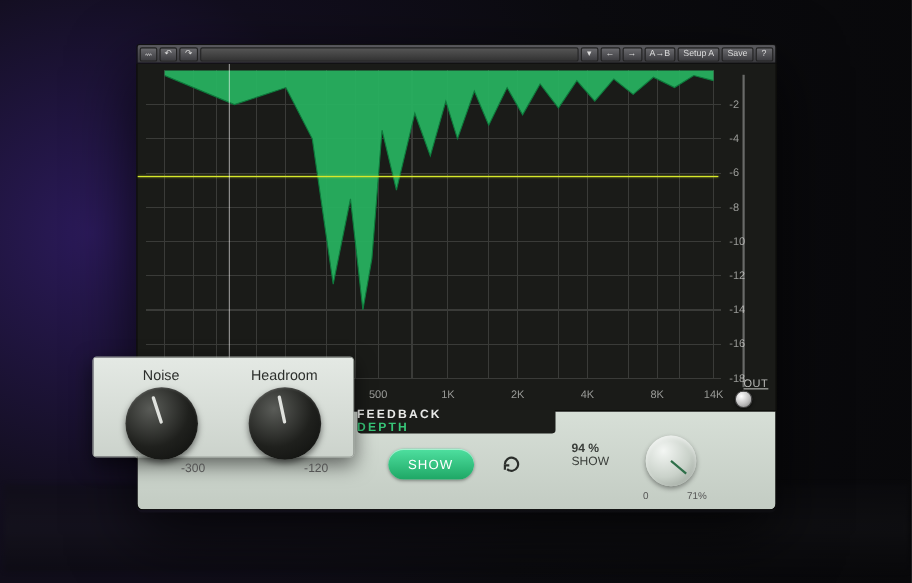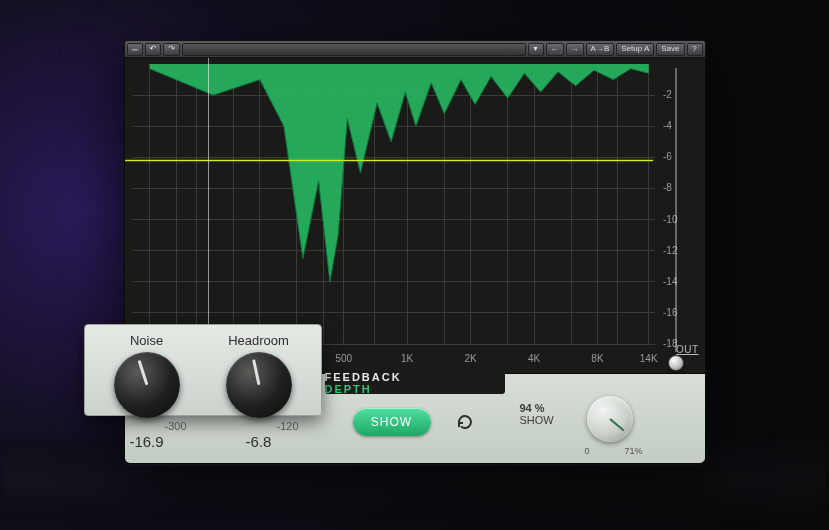--- a/index.html
+++ b/index.html
@@ -250,27 +250,25 @@
   <div class="card">
     <div class="kcol">
       <div class="lbl">Noise</div>
       <div class="big-knob">
           <div class="ptr" id="noiseptr" style="transform: translate(-50%, 0px) rotate(162deg);"></div>
         </div>
       <div class="scale">
         <span>-30</span>
         <span>0</span>
       </div>
-      <div class="val">-16.9</div>
     </div>
     <div class="kcol">
       <div class="lbl">Headroom</div>
       <div class="big-knob">
           <div class="ptr" id="headptr" style="transform: translate(-50%, 0px) rotate(168deg);"></div>
         </div>
       <div class="scale">
         <span>-12</span>
         <span>0</span>
       </div>
-      <div class="val">-6.8</div>
     </div>
   </div>
 </div>
 
 </body></html>

